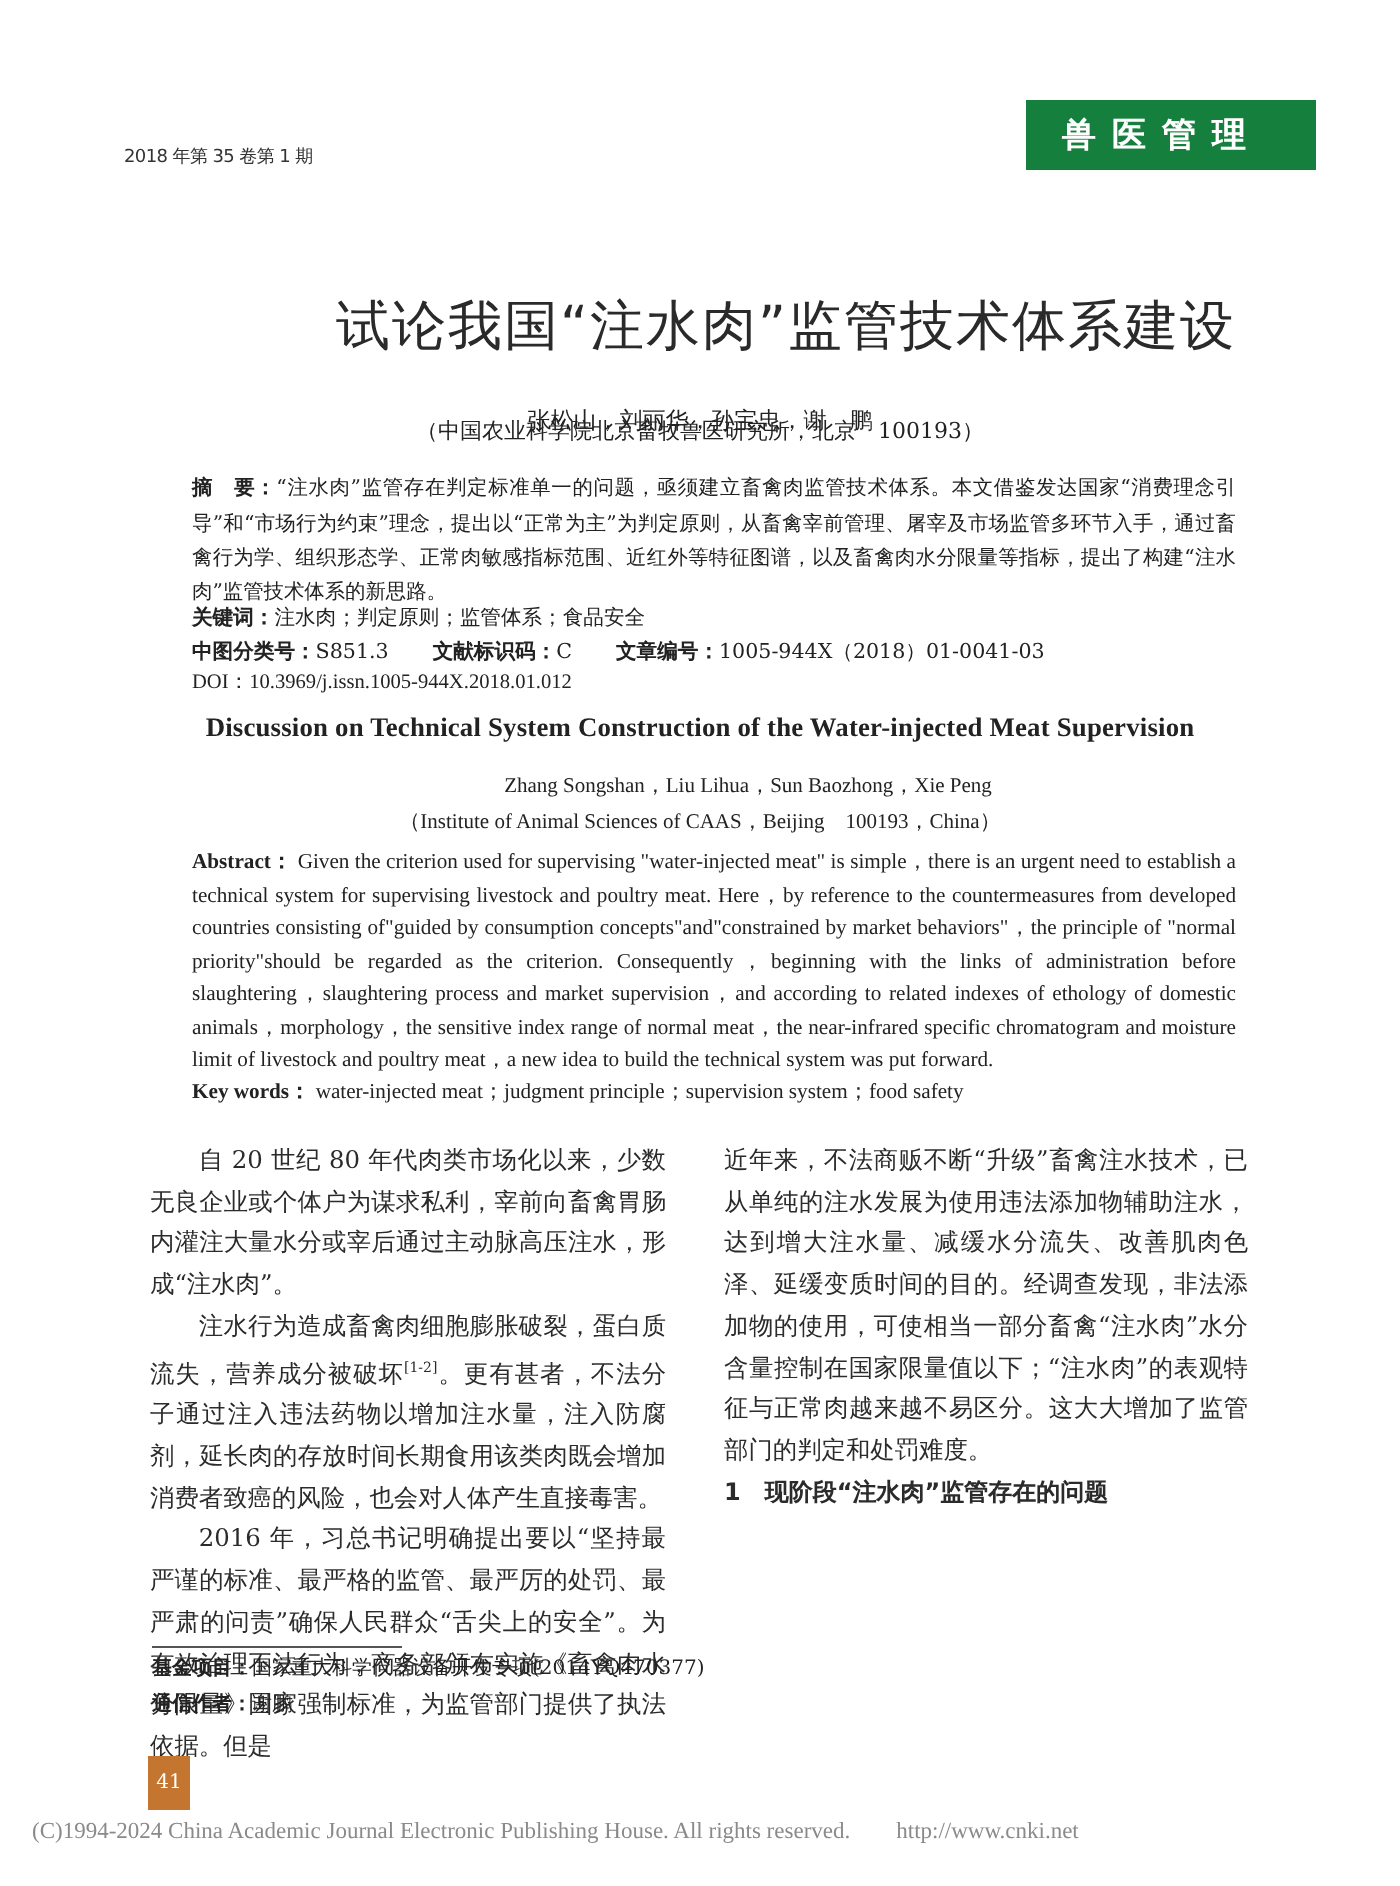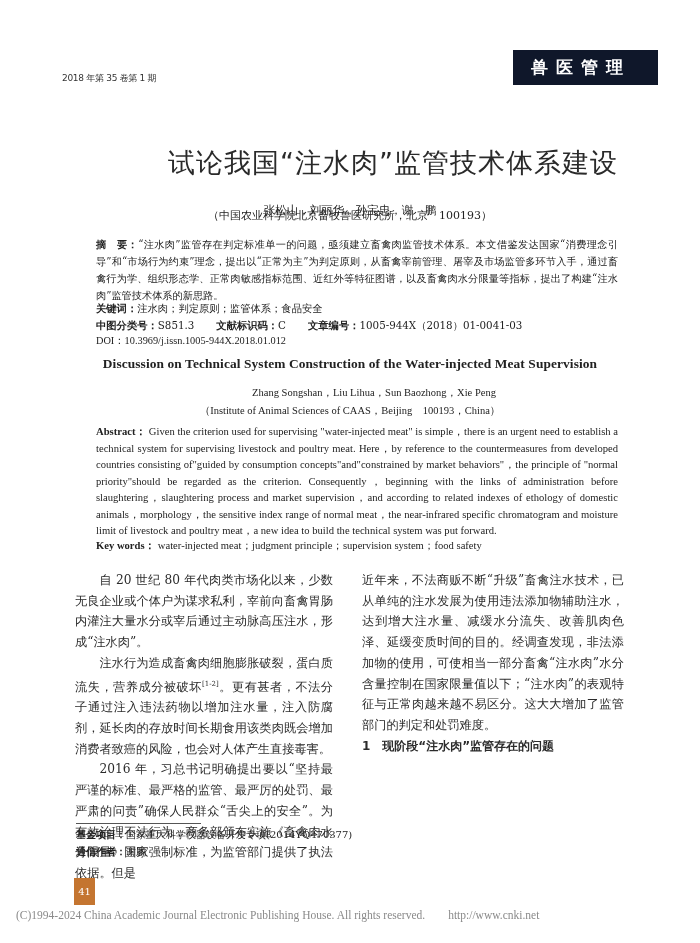--- a/index.html
+++ b/index.html
@@ -1,28 +1,28 @@
 <!DOCTYPE html>
 <html><head>
 <meta charset="utf-8">
 <style>
   html, body { margin: 0; padding: 0; background: #ffffff; }
   body { width: 700px; height: 943px; position: relative; overflow: hidden;
          font-family: "DejaVu Serif", serif; color: #222; }
   .abs { position: absolute; }
   .journal-info { left: 62px; top: 72px; font-family: "DejaVu Sans", sans-serif; font-size: 9px; color: #333; letter-spacing: -0.3px; }
-  .section-banner { left: 513px; top: 50px; width: 145px; height: 35px; background: #0f172a;
+  .section-banner { left: 513px; top: 50px; width: 145px; height: 35px; background: #15803d;
          color: #fff; font-family: "DejaVu Sans", sans-serif; font-weight: bold; font-size: 17px;
          display: flex; align-items: center; padding-left: 18px; box-sizing: border-box; letter-spacing: 8px; }
   .title { left: 0; width: 700px; top: 145px; text-align: center; font-family: "DejaVu Sans", sans-serif;
          font-size: 27px; color: #2a2a2a; letter-spacing: 1px; padding-left: 43px; }
   .authors { left: 0; width: 700px; top: 191px; text-align: center; font-family: "DejaVu Sans", sans-serif; font-size: 11.5px; margin-top: 12px; }
   .affil { left: 0; width: 700px; top: 208px; text-align: center; font-size: 11px; }
   .abstract-zh { left: 96px; top: 236px; width: 522px; font-size: 10.2px; line-height: 17px; text-align: justify; }
-  .lbl { font-family: Liberation Sans, sans-serif; font-weight: bold; }
+  .lbl { font-family: Liberation Mono, monospace; font-weight: bold; }
   .meta-line { left: 96px; font-size: 10.3px; }
   .meta-line .gap { display: inline-block; width: 22px; }
   .en-title { left: 0; width: 700px; top: 356px; text-align: center; font-family: "Liberation Serif", serif;
          font-weight: bold; font-size: 13.4px; letter-spacing: 0.1px; }
   .en-authors { left: 0; width: 700px; top: 386px; text-align: center; font-family: "Liberation Serif", serif; font-size: 10.5px; padding-left: 24px; }
   .en-affil { left: 0; width: 700px; top: 404px; text-align: center; font-family: "Liberation Serif", serif; font-size: 10.5px; }
   .abstract-en { left: 96px; top: 424px; width: 522px; font-family: "Liberation Serif", serif; font-size: 10.6px;
          line-height: 16.5px; text-align: justify; }
   .keywords-en { left: 96px; top: 539px; font-family: "Liberation Serif", serif; font-size: 10.6px; }
   .col { top: 570px; width: 258px; font-size: 12.2px; line-height: 20.7px; text-align: justify; color: #2b2b2b; }

